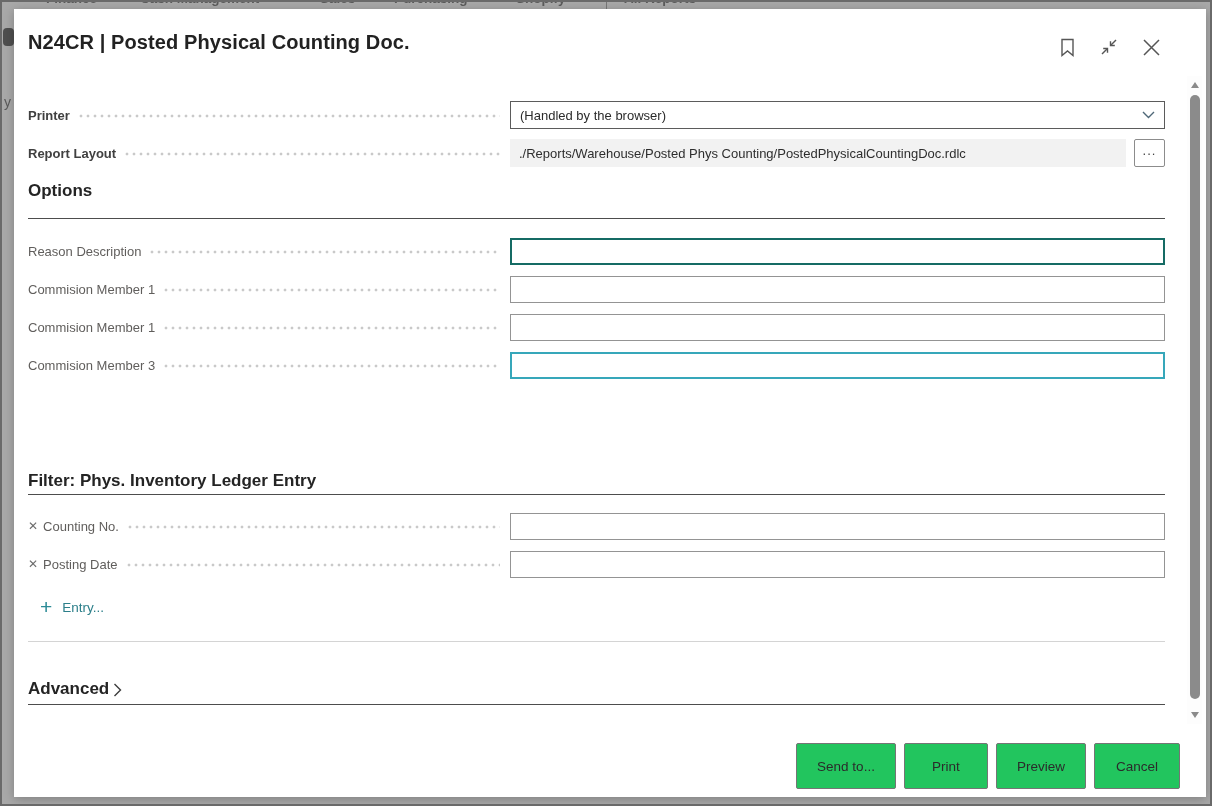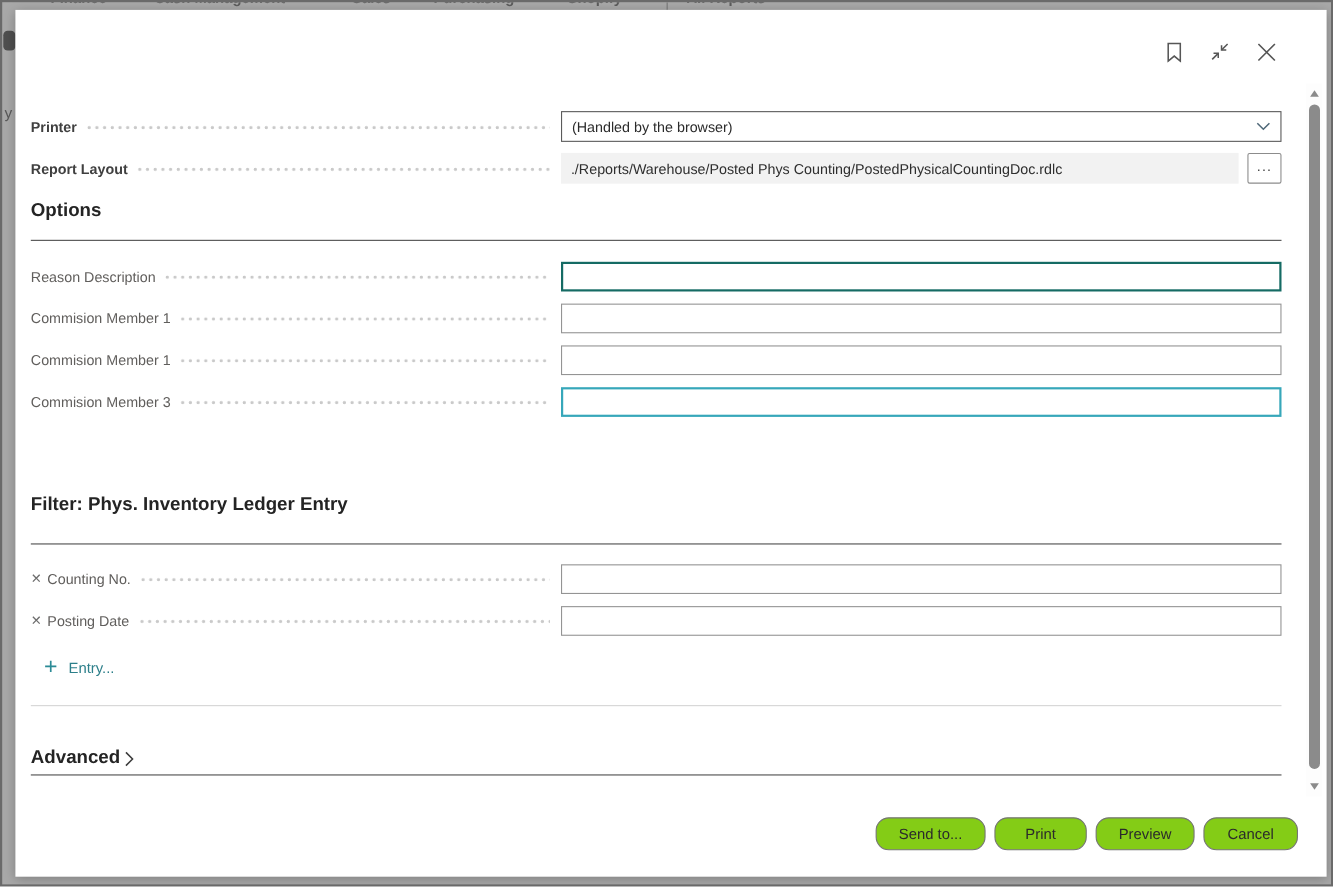--- a/index.html
+++ b/index.html
@@ -49,21 +49,21 @@
   .x-mark{font-size:12px;color:#6d6d6d;margin-right:5px;}
   
   #add-filter{position:absolute;left:26px;display:flex;align-items:center;gap:10px;cursor:pointer;}
   #add-filter .plus{font-size:21px;line-height:16px;color:#2c8b96;font-weight:400;}
   #add-filter .lbl{font-size:13.5px;color:#2c7f8a;}
   
   #advanced-header{position:absolute;left:14px;display:flex;align-items:center;gap:4px;cursor:pointer;}
   #advanced-header .txt{font-size:17px;font-weight:600;color:#242424;}
   
   #footer{position:absolute;right:26px;top:734px;display:flex;gap:8px;}
-  .btn{height:30px;background:#84cc16;border:1px solid #757575;border-radius:12px;
+  .btn{height:46px;background:#22c55e;border:1px solid #757575;border-radius:2px;
     font-size:13.5px;color:#2b2b2b;display:flex;align-items:center;justify-content:center;cursor:pointer;}
   
   #scrollbar{position:absolute;right:4px;top:67px;width:15px;height:648px;background:#fdfdfd;}
   .sb-arrow{position:absolute;left:0;width:15px;height:14px;display:flex;align-items:center;justify-content:center;}
   .tri-up{width:0;height:0;border-left:4px solid transparent;border-right:4px solid transparent;border-bottom:6px solid #8b8b8b;}
   .tri-down{width:0;height:0;border-left:4px solid transparent;border-right:4px solid transparent;border-top:6px solid #8b8b8b;}
   #sb-thumb{position:absolute;left:2.5px;top:19px;width:10px;height:604px;background:#8b8b8b;border-radius:6px;}
   svg{display:block;}
 </style>
 </head>
@@ -84,20 +84,21 @@
     <span class="caret" style="left:572px">∨</span>
     <span class="navdivider" style="left:604px"></span>
     <span class="navitem" style="left:622px">All Reports</span>
   </div>
 
   <div class="bg-fragment" style="left:1px;top:26px;width:11px;height:18px;background:#4f4f4f;border-radius:4px;"></div>
   <div class="bg-fragment" style="left:2px;top:92px;width:10px;height:18px;font-size:14px;">y</div>
 
   <div id="dialog">
 
+    <div id="dialog-title">N24CR | Posted Physical Counting Doc.</div>
 
     <div class="titlebar-icons">
       <div class="icon-btn">
         <svg width="15" height="19" viewBox="0 0 15 19">
             <path d="M2 1.5 h11 v16 l-5.5 -4.5 l-5.5 4.5 z" fill="none" stroke="#565656" stroke-width="1.4"></path>
           </svg>
       </div>
       <div class="icon-btn">
         <svg width="18" height="18" viewBox="0 0 18 18" stroke="#565656" stroke-width="1.4" fill="none">
           <path d="M16 2 L10.5 7.5"></path>
@@ -152,21 +153,21 @@
       <span class="f-label">Commision Member 1</span>
       <span class="leader"></span>
       <input class="f-input" type="text" style="">
     </div>
     <div class="field-row" style="top:342px">
       <span class="f-label">Commision Member 3</span>
       <span class="leader"></span>
       <input class="f-input hover-cyan" type="text" style="">
     </div>
 
-    <div class="section-header" style="top:440px">Filter: Phys. Inventory Ledger Entry</div>
+    <div class="section-header" style="top:462px">Filter: Phys. Inventory Ledger Entry</div>
     <div class="rule-dark" style="top:485px"></div>
 
     <div class="field-row" style="top:503px">
       <span class="x-mark">✕</span>
       <span class="f-label">Counting No.</span>
       <span class="leader"></span>
       <input class="f-input" type="text" style="">
     </div>
     <div class="field-row" style="top:541px">
       <span class="x-mark">✕</span>

